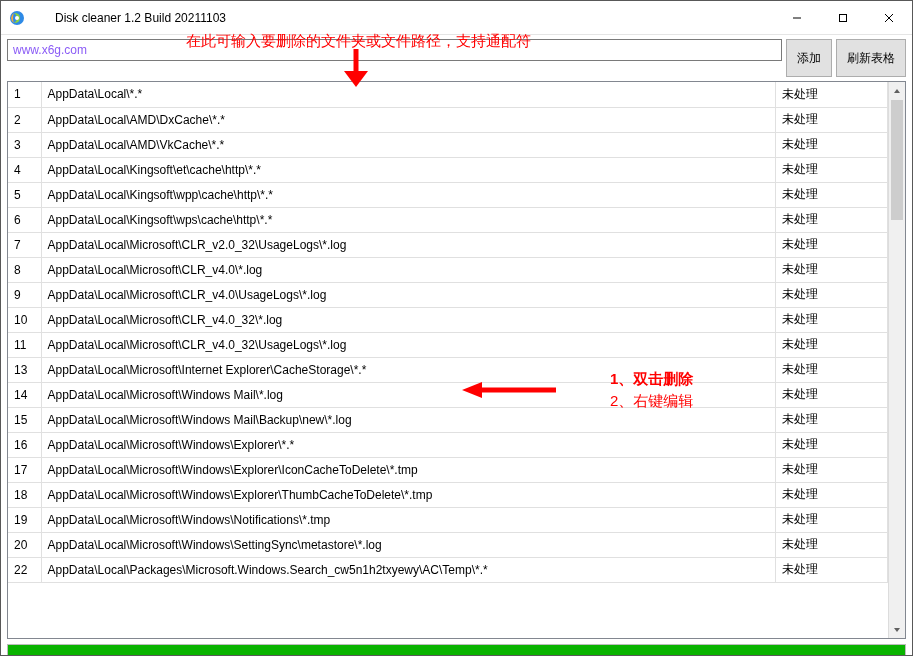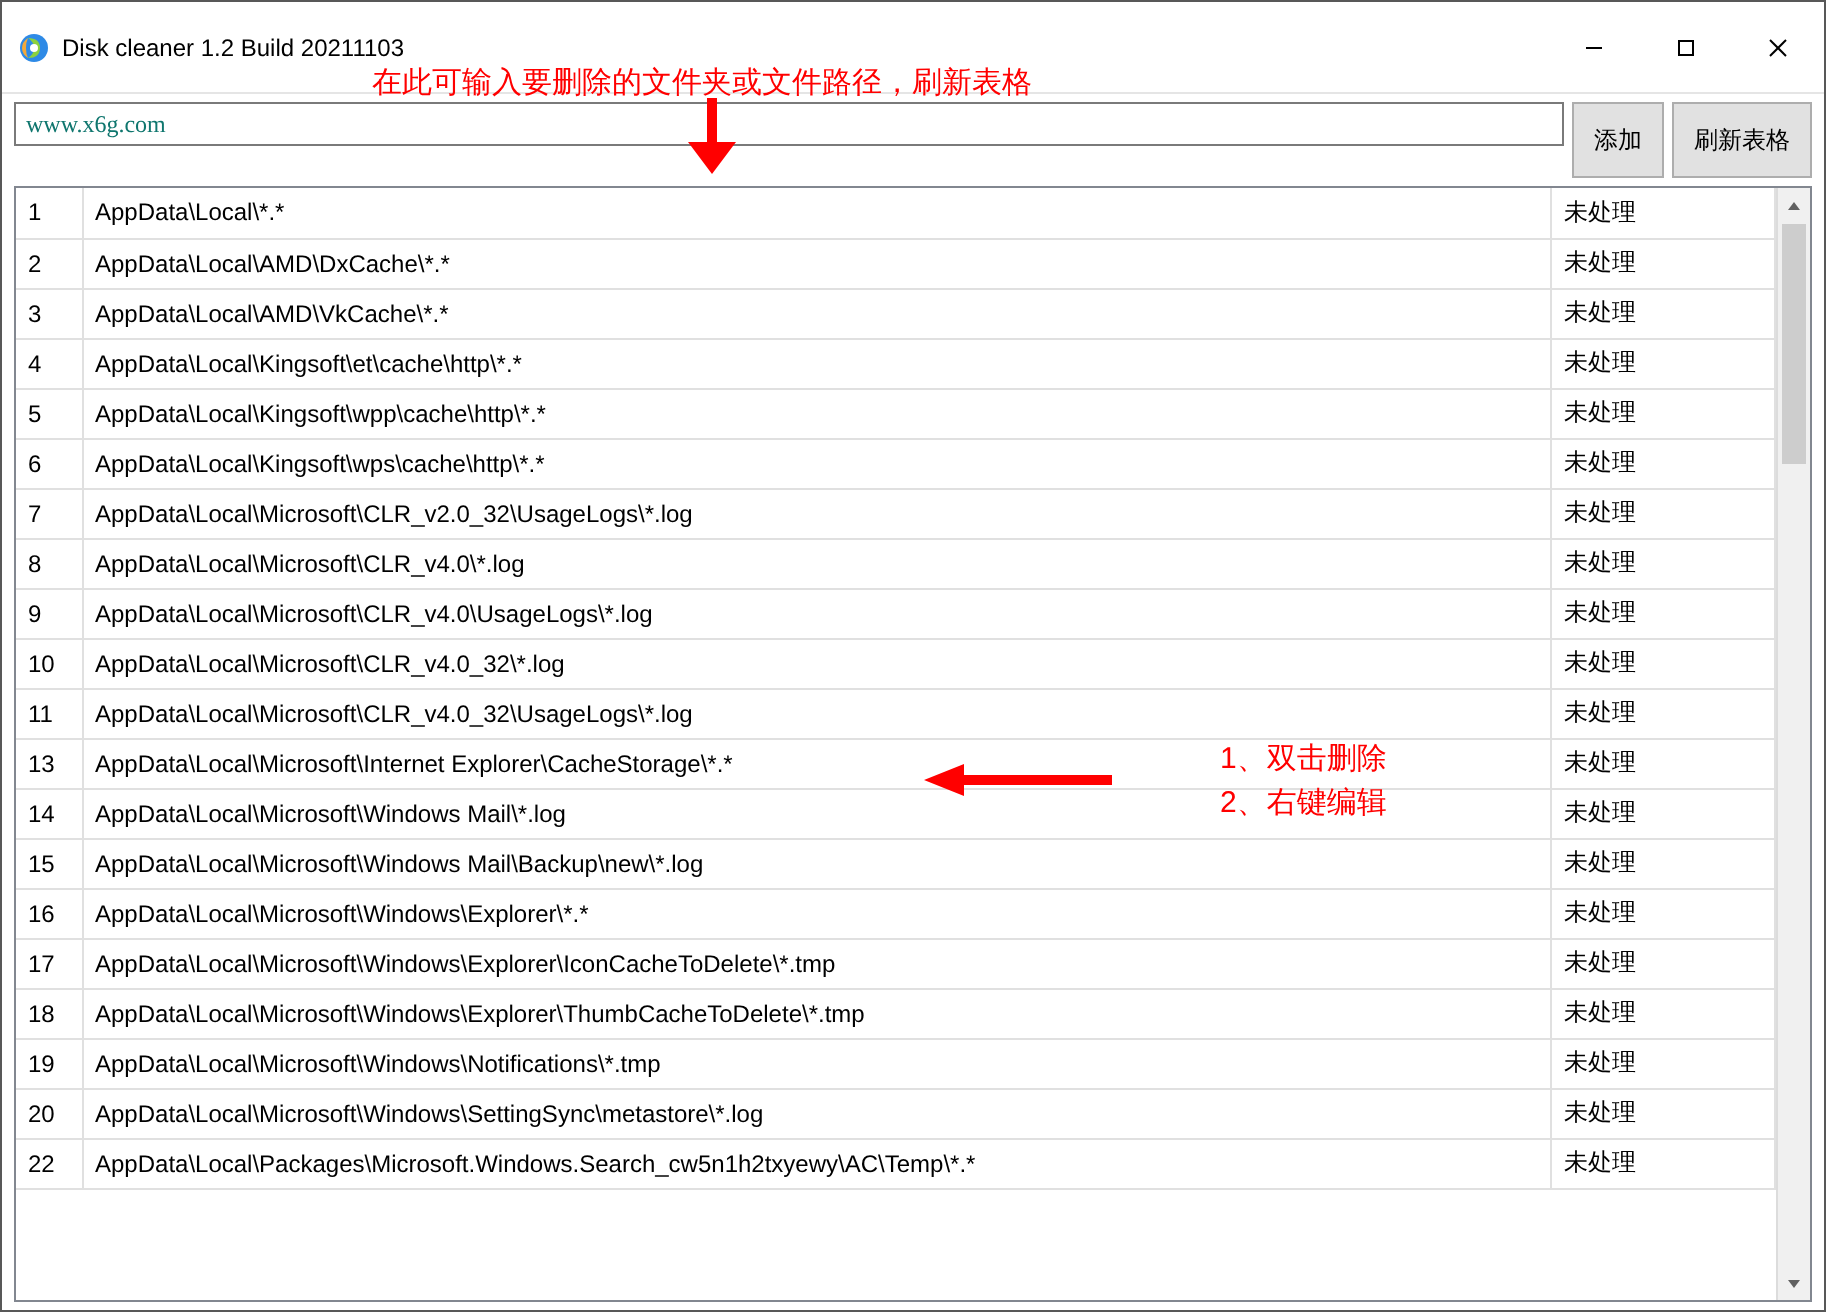--- a/index.html
+++ b/index.html
@@ -7,26 +7,27 @@
     font-family: "Microsoft YaHei", "SimSun", Tahoma, sans-serif;
     font-size: 12px;
     background: #fff;
     width: 913px;
     height: 656px;
     overflow: hidden;
     border: 1px solid #585858;
   }
   
   .titlebar {
-    height: 46px;
+    height: 34px;
     background: #fff;
     border-bottom: 1px solid #e5e5e5;
     display: flex;
     align-items: center;
     padding-left: 8px;
+    gap: 24px;
   }
   .titlebar .app-icon {
     width: 16px; height: 16px;
     margin-right: 6px;
   }
   .titlebar .title {
     flex: 1;
     font-size: 12px;
     color: #000;
   }
@@ -44,23 +45,23 @@
     display: flex;
     align-items: stretch;
     padding: 4px 6px 4px 6px;
     gap: 4px;
   }
   .path-input {
     flex: 1;
     height: 22px;
     border: 1px solid #7a7a7a;
     padding: 0 5px;
-    font-family: Liberation Serif, serif;
-    font-size: 12px;
-    color: #0f766e;
+    font-family: Liberation Sans, sans-serif;
+    font-size: 12px;
+    color: #8b5cf6;
     background: #fff;
   }
   .btn {
     height: 38px;
     padding: 0 10px;
     border: 1px solid #adadad;
     background: #e1e1e1;
     font-size: 12px;
     font-family: inherit;
     cursor: pointer;
@@ -330,26 +331,26 @@
 </div>
 
 <div class="progress">
   <div class="fill"></div>
 </div>
 
 <div class="bottom-row">
   <button class="btn-wide">开始清理垃圾文件</button>
 </div>
 
-<div class="anno anno-text" style="left:186px; top:32px;">在此可输入要删除的文件夹或文件路径，刷新表格</div>
+<div class="anno anno-text" style="left:186px; top:32px;">在此可输入要删除的文件夹或文件路径，支持通配符</div>
 
 <svg class="anno" style="left:336px; top:47px;" width="40" height="42">
   <line x1="20" y1="2" x2="20" y2="26" stroke="#ff0000" stroke-width="5"></line>
   <polygon points="20,40 8,24 32,24" fill="#ff0000"></polygon>
 </svg>
 
 <svg class="anno" style="left:460px; top:380px;" width="100" height="20">
   <line x1="20" y1="10" x2="96" y2="10" stroke="#ff0000" stroke-width="5"></line>
   <polygon points="2,10 22,2 22,18" fill="#ff0000"></polygon>
 </svg>
 
-<div class="anno anno-text" style="left:610px; top:370px;">1、双击删除</div>
+<div class="anno anno-text" style="left:610px; top:370px;font-weight:bold;">1、双击删除</div>
 <div class="anno anno-text" style="left:610px; top:392px;">2、右键编辑</div>
 
 </body></html>

